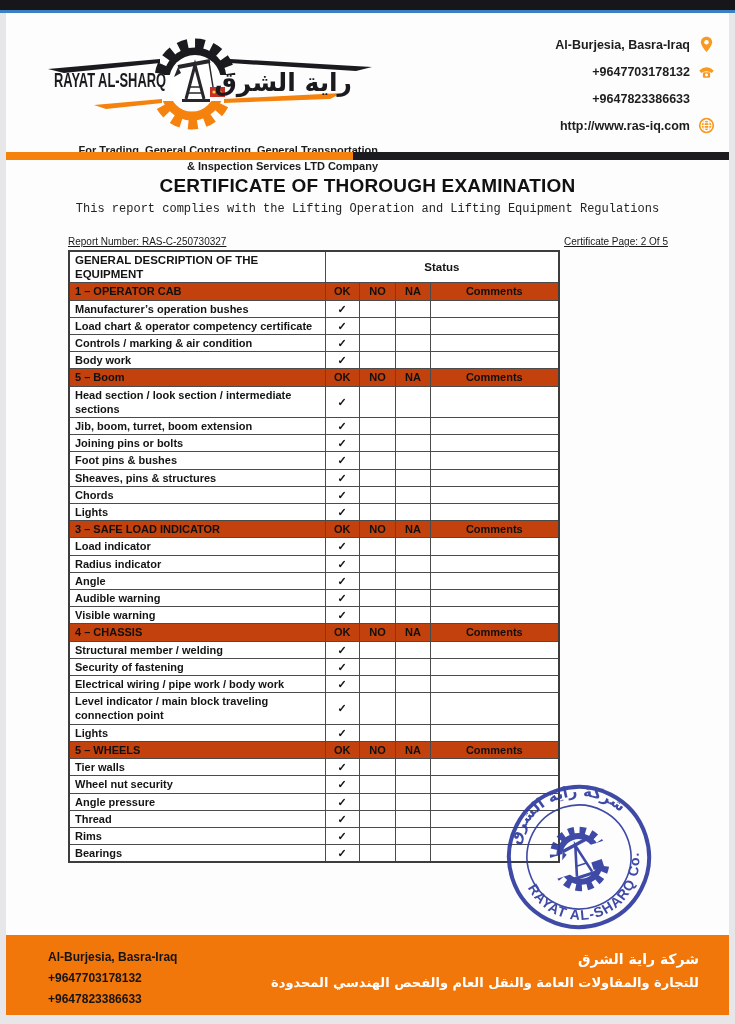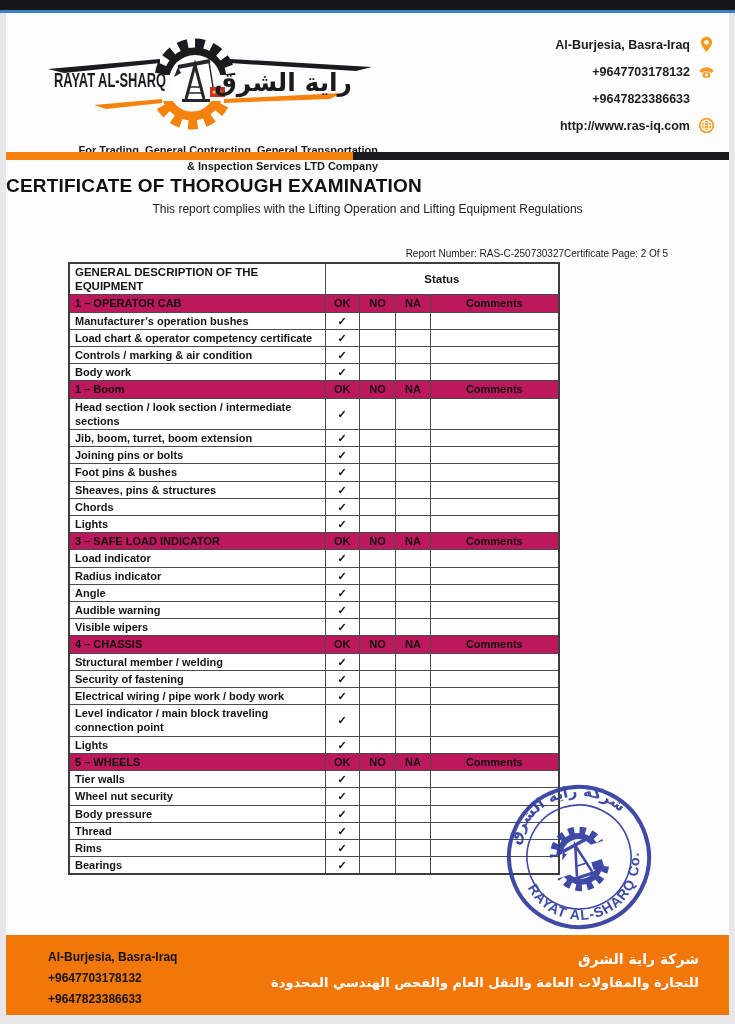--- a/index.html
+++ b/index.html
@@ -33,44 +33,44 @@
     display: flex; align-items: center; justify-content: flex-end;
     gap: 8px; height: 27px;
     font-size: 12.5px; font-weight: bold; color: #1d1d1d;
   }
   .cicon { width: 17px; height: 17px; flex: 0 0 17px; }
   
   .divider { display: flex; height: 8px; }
   .divider .d-orange { width: 48%; background: #f5820d; }
   .divider .d-dark { width: 52%; background: #1b1b20; }
   
-  .doc-title { font-size: 19px; font-weight: bold; color: #111; margin-top: 15px; letter-spacing: 0.2px; }
-  .doc-subtitle { text-align: center; font-size: 12px; color: #222; margin-top: 5px; }
+  .doc-title { text-align: center; font-size: 19px; font-weight: bold; color: #111; margin-top: 15px; letter-spacing: 0.2px; }
+  .doc-subtitle { text-align: center; font-size: 12px; color: #222; margin-top: 5px; font-family: Liberation Mono, monospace; }
   
   .report-row {
-    width: 600px; margin: 32px 0 3px 62px;
-    display: flex; justify-content: flex-end;
-    font-size: 10px; color: #1a1a1a;
+    width: 600px; margin: 20px 0 3px 62px;
+    display: flex; justify-content: space-between;
+    font-size: 10px; color: #1a1a1a; text-decoration: underline;
   }
   
   table.insp {
     width: 492px; margin-left: 62px;
     border-collapse: collapse;
     border: 2px solid #3d3d3d;
   }
   table.insp td {
     border: 1px solid #4b4b4b;
     font-size: 11px; font-weight: bold; color: #141414;
     padding: 1px 5px; line-height: 14.2px;
     background: #fff;
   }
   table.insp td.c { text-align: center; padding: 1px 2px; }
   tr.head-row td { font-size: 11.5px; }
   tr.section-row td {
-    background: #be185d; color: #101010;
+    background: #c2410c; color: #101010;
   }
   td.checkmark { font-weight: normal; font-size: 12px; color: #2a2a2a; }
   
   .stamp { position: absolute; left: 487px; top: 758px; opacity: 0.92; }
   
   .footer {
     position: absolute; left: 0; right: 0; bottom: 0;
     height: 80px; background: #f1770b;
     display: flex; justify-content: space-between;
     padding: 12px 30px 0 42px;
@@ -227,21 +227,21 @@
           <td class="c"></td>
         </tr>
         <tr>
           <td>Body work</td>
           <td class="c checkmark">✓</td>
           <td class="c checkmark"></td>
           <td class="c checkmark"></td>
           <td class="c"></td>
         </tr>
         <tr class="section-row">
-          <td>1 – Boom</td>
+          <td>5 – Boom</td>
           <td class="c">OK</td>
           <td class="c">NO</td>
           <td class="c">NA</td>
           <td class="c">Comments</td>
         </tr>
         <tr>
           <td>Head section / look section / intermediate sections</td>
           <td class="c checkmark">✓</td>
           <td class="c checkmark"></td>
           <td class="c checkmark"></td>
@@ -318,21 +318,21 @@
           <td class="c"></td>
         </tr>
         <tr>
           <td>Audible warning</td>
           <td class="c checkmark">✓</td>
           <td class="c checkmark"></td>
           <td class="c checkmark"></td>
           <td class="c"></td>
         </tr>
         <tr>
-          <td>Visible wipers</td>
+          <td>Visible warning</td>
           <td class="c checkmark">✓</td>
           <td class="c checkmark"></td>
           <td class="c checkmark"></td>
           <td class="c"></td>
         </tr>
         <tr class="section-row">
           <td>4 – CHASSIS</td>
           <td class="c">OK</td>
           <td class="c">NO</td>
           <td class="c">NA</td>
@@ -388,21 +388,21 @@
           <td class="c"></td>
         </tr>
         <tr>
           <td>Wheel nut security</td>
           <td class="c checkmark">✓</td>
           <td class="c checkmark"></td>
           <td class="c checkmark"></td>
           <td class="c"></td>
         </tr>
         <tr>
-          <td>Body pressure</td>
+          <td>Angle pressure</td>
           <td class="c checkmark">✓</td>
           <td class="c checkmark"></td>
           <td class="c checkmark"></td>
           <td class="c"></td>
         </tr>
         <tr>
           <td>Thread</td>
           <td class="c checkmark">✓</td>
           <td class="c checkmark"></td>
           <td class="c checkmark"></td>

